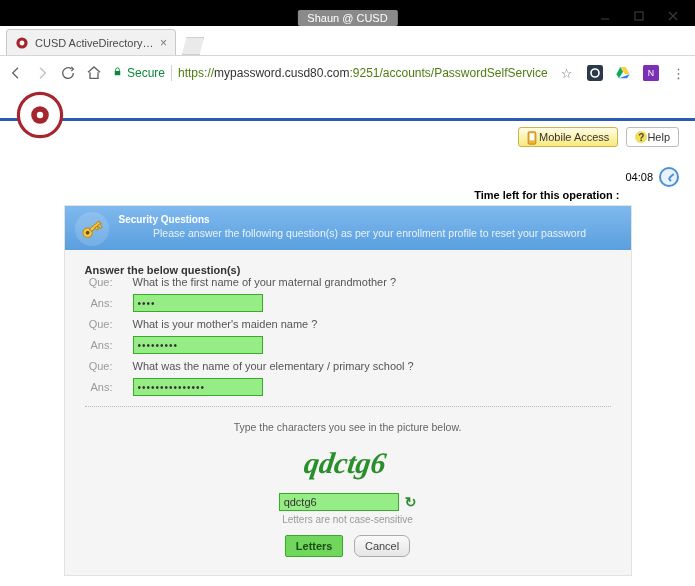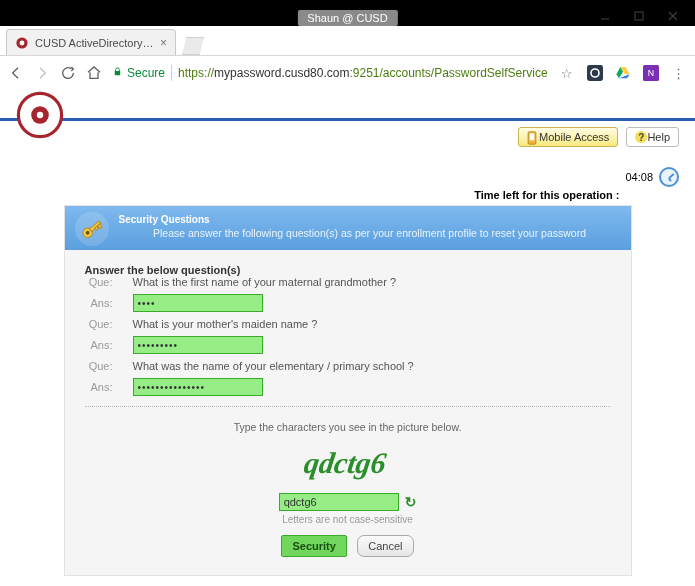--- a/index.html
+++ b/index.html
@@ -262,18 +262,18 @@
           </svg>
         </div>
         <div class="captcha-row">
           <input class="captcha-input" type="text" value="qdctg6" style="">
           <span class="refresh-ic">↻</span>
         </div>
         <div class="cap-note">Letters are not case-sensitive</div>
       </div>
 
       <div class="btn-row">
-        <span class="btn continue">Security</span>
+        <span class="btn continue">Letters</span>
         <span class="btn cancel">Cancel</span>
       </div>
     </div>
   </div>
 </div>
 
 </body></html>

